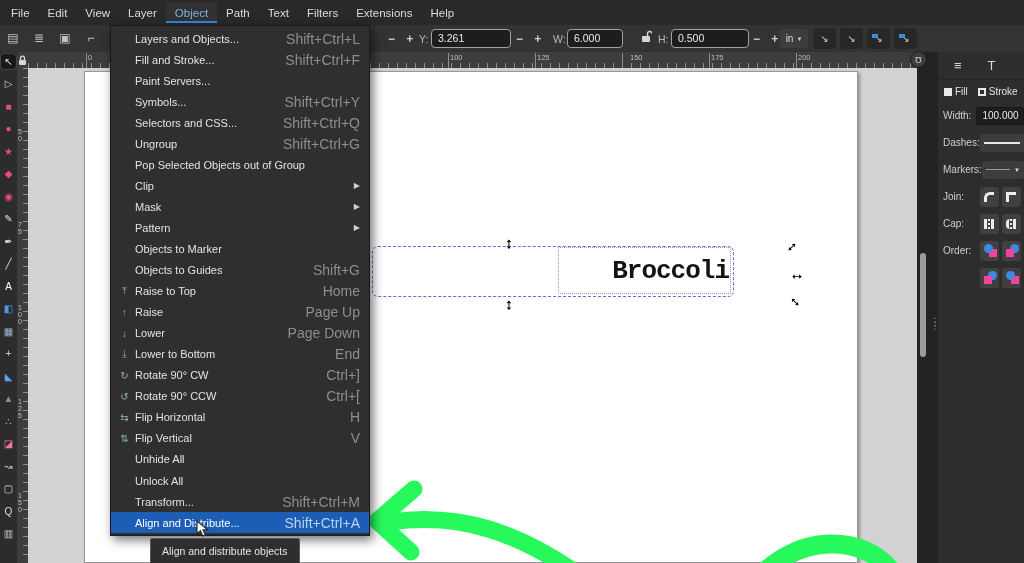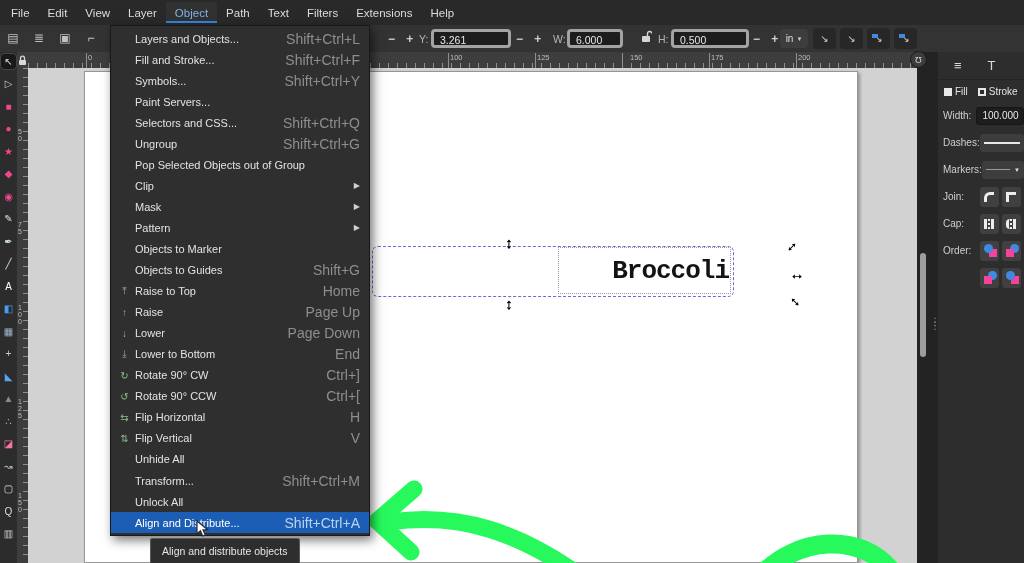--- a/index.html
+++ b/index.html
@@ -8,21 +8,21 @@
 
   
   #menubar{position:absolute;left:0;top:0;width:1024px;height:25px;background:#292929;display:flex;align-items:center;padding-left:2px;z-index:6}
   .menu-item{color:#dcdcdc;font-size:11.5px;padding:5px 9px 4px;cursor:default}
   .menu-item.active{color:#7fb1e6;box-shadow:inset 0 -2px 0 #3584e4;background:#313131}
 
   
   #commandbar{position:absolute;left:0;top:25px;width:1024px;height:27px;background:#333;z-index:2}
   .cmd-icon{position:absolute;top:3px;width:22px;height:20px;display:flex;align-items:center;justify-content:center;color:#c0c0c0;font-size:12px;border-radius:3px}
   .field-label{position:absolute;top:8px;font-size:10.5px;color:#b5b5b5}
-  .field-box{position:absolute;top:4px;height:19px;background:#1d1d1d;border:3px solid #a3a3a3;border-radius:4px;color:#e8e8e8;font-size:10.5px;line-height:17px;padding-left:6px}
+  .field-box{position:absolute;top:4px;height:19px;background:#1d1d1d;border:1px solid #a3a3a3;border-radius:4px;color:#e8e8e8;font-size:10.5px;line-height:17px;padding-left:6px}
   .stepper{position:absolute;top:7px;color:#cfcfcf;font-size:12px;letter-spacing:4px;font-weight:bold}
   #unit-dd{position:absolute;left:780px;top:4px;width:28px;height:19px;background:#3d3d3d;border-radius:4px;color:#ddd;font-size:10px;display:flex;align-items:center;justify-content:center;gap:3px}
   #unit-dd .car{font-size:6px;color:#cfcfcf}
   .affect-btn{position:absolute;top:3px;width:23px;height:21px;background:#272727;border-radius:4px;display:flex;align-items:center;justify-content:center;color:#c9c9c9;font-size:10px}
   .affect-btn.blue::after{content:"";width:6px;height:4px;background:#3f8ae0;position:absolute;left:5px;top:6px}
 
   
   #hruler{position:absolute;left:28px;top:52px;width:910px;height:16px;background:#3d3d3d;z-index:1}
   #hruler::after{content:"";position:absolute;left:0;bottom:0;width:100%;height:5px;
     background:repeating-linear-gradient(90deg,#8f8f8f 0 1px,transparent 1px 9px)}
@@ -297,27 +297,27 @@
       <span class="mlabel">Layers and Objects...</span>
       <span class="mshort">Shift+Ctrl+L</span>
     </div>
     <div class="mrow">
       <span class="micon"></span>
       <span class="mlabel">Fill and Stroke...</span>
       <span class="mshort">Shift+Ctrl+F</span>
     </div>
     <div class="mrow">
       <span class="micon"></span>
+      <span class="mlabel">Paint Servers...</span>
+      <span class="mshort"></span>
+    </div>
+    <div class="mrow">
+      <span class="micon"></span>
       <span class="mlabel">Symbols...</span>
       <span class="mshort">Shift+Ctrl+Y</span>
-    </div>
-    <div class="mrow">
-      <span class="micon"></span>
-      <span class="mlabel">Paint Servers...</span>
-      <span class="mshort"></span>
     </div>
     <div class="mrow">
       <span class="micon"></span>
       <span class="mlabel">Selectors and CSS...</span>
       <span class="mshort">Shift+Ctrl+Q</span>
     </div>
     <div class="mrow">
       <span class="micon"></span>
       <span class="mlabel">Ungroup</span>
       <span class="mshort">Shift+Ctrl+G</span>
@@ -392,27 +392,27 @@
       <span class="mlabel">Flip Vertical</span>
       <span class="mshort">V</span>
     </div>
     <div class="mrow">
       <span class="micon"></span>
       <span class="mlabel">Unhide All</span>
       <span class="mshort"></span>
     </div>
     <div class="mrow">
       <span class="micon"></span>
+      <span class="mlabel">Unlock All</span>
+      <span class="mshort"></span>
+    </div>
+    <div class="mrow">
+      <span class="micon"></span>
       <span class="mlabel">Transform...</span>
       <span class="mshort">Shift+Ctrl+M</span>
-    </div>
-    <div class="mrow">
-      <span class="micon"></span>
-      <span class="mlabel">Unlock All</span>
-      <span class="mshort"></span>
     </div>
     <div class="mrow hl">
       <span class="micon"></span>
       <span class="mlabel">Align and Distribute...</span>
       <span class="mshort">Shift+Ctrl+A</span>
     </div>
   </div>
 
 <div id="tooltip">Align and distribute objects</div>
 

